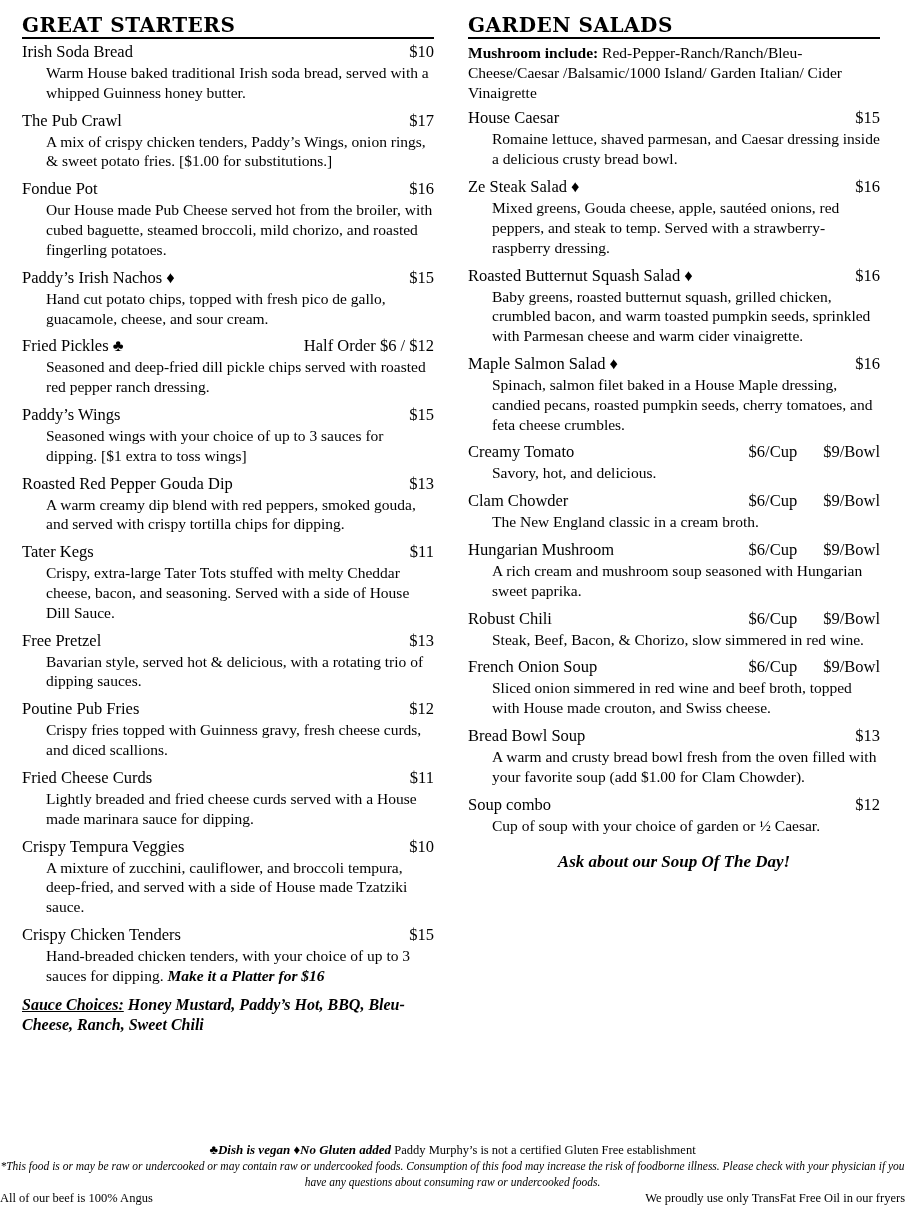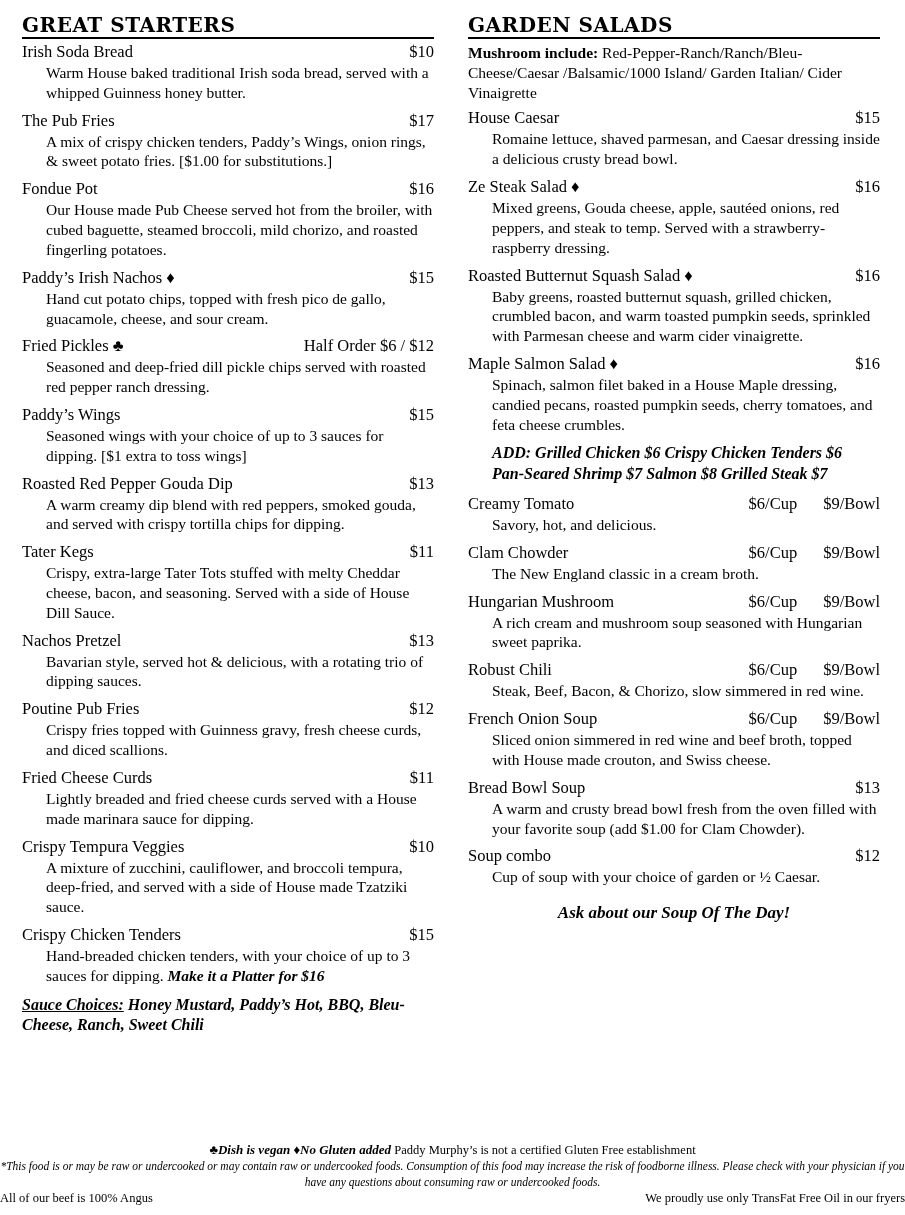--- a/index.html
+++ b/index.html
@@ -155,21 +155,21 @@
       <div class="item">
         <div class="item-head">
           <span class="item-name">Irish Soda Bread</span>
           <span class="item-price">$10</span>
         </div>
         <div class="item-desc">Warm House baked traditional Irish soda bread, served with a whipped Guinness honey butter.</div>
       </div>
 
       <div class="item">
         <div class="item-head">
-          <span class="item-name">The Pub Fries</span>
+          <span class="item-name">The Pub Crawl</span>
           <span class="item-price">$17</span>
         </div>
         <div class="item-desc">A mix of crispy chicken tenders, Paddy’s Wings, onion rings, &amp; sweet potato fries. [$1.00 for substitutions.]</div>
       </div>
 
       <div class="item">
         <div class="item-head">
           <span class="item-name">Fondue Pot</span>
           <span class="item-price">$16</span>
         </div>
@@ -211,21 +211,21 @@
       <div class="item">
         <div class="item-head">
           <span class="item-name">Tater Kegs</span>
           <span class="item-price">$11</span>
         </div>
         <div class="item-desc">Crispy, extra-large Tater Tots stuffed with melty Cheddar cheese, bacon, and seasoning. Served with a side of House Dill Sauce.</div>
       </div>
 
       <div class="item">
         <div class="item-head">
-          <span class="item-name">Nachos Pretzel</span>
+          <span class="item-name">Free Pretzel</span>
           <span class="item-price">$13</span>
         </div>
         <div class="item-desc">Bavarian style, served hot &amp; delicious, with a rotating trio of dipping sauces.</div>
       </div>
 
       <div class="item">
         <div class="item-head">
           <span class="item-name">Poutine Pub Fries</span>
           <span class="item-price">$12</span>
         </div>
@@ -289,24 +289,20 @@
       </div>
 
       <div class="item">
         <div class="item-head">
           <span class="item-name">Maple Salmon Salad ♦</span>
           <span class="item-price">$16</span>
         </div>
         <div class="item-desc">Spinach, salmon filet baked in a House Maple dressing, candied pecans, roasted pumpkin seeds, cherry tomatoes, and feta cheese crumbles.</div>
       </div>
 
-      <div class="addline">
-        <div>ADD: Grilled Chicken $6  Crispy Chicken Tenders $6</div>
-        <div>Pan-Seared Shrimp $7  Salmon $8  Grilled Steak $7</div>
-      </div>
 
 
       <div class="item">
         <div class="soup-head">
           <span class="item-name">Creamy Tomato</span>
           <span class="soup-prices">
             <span>$6/Cup</span>
             <span>$9/Bowl</span>
           </span>
         </div>

